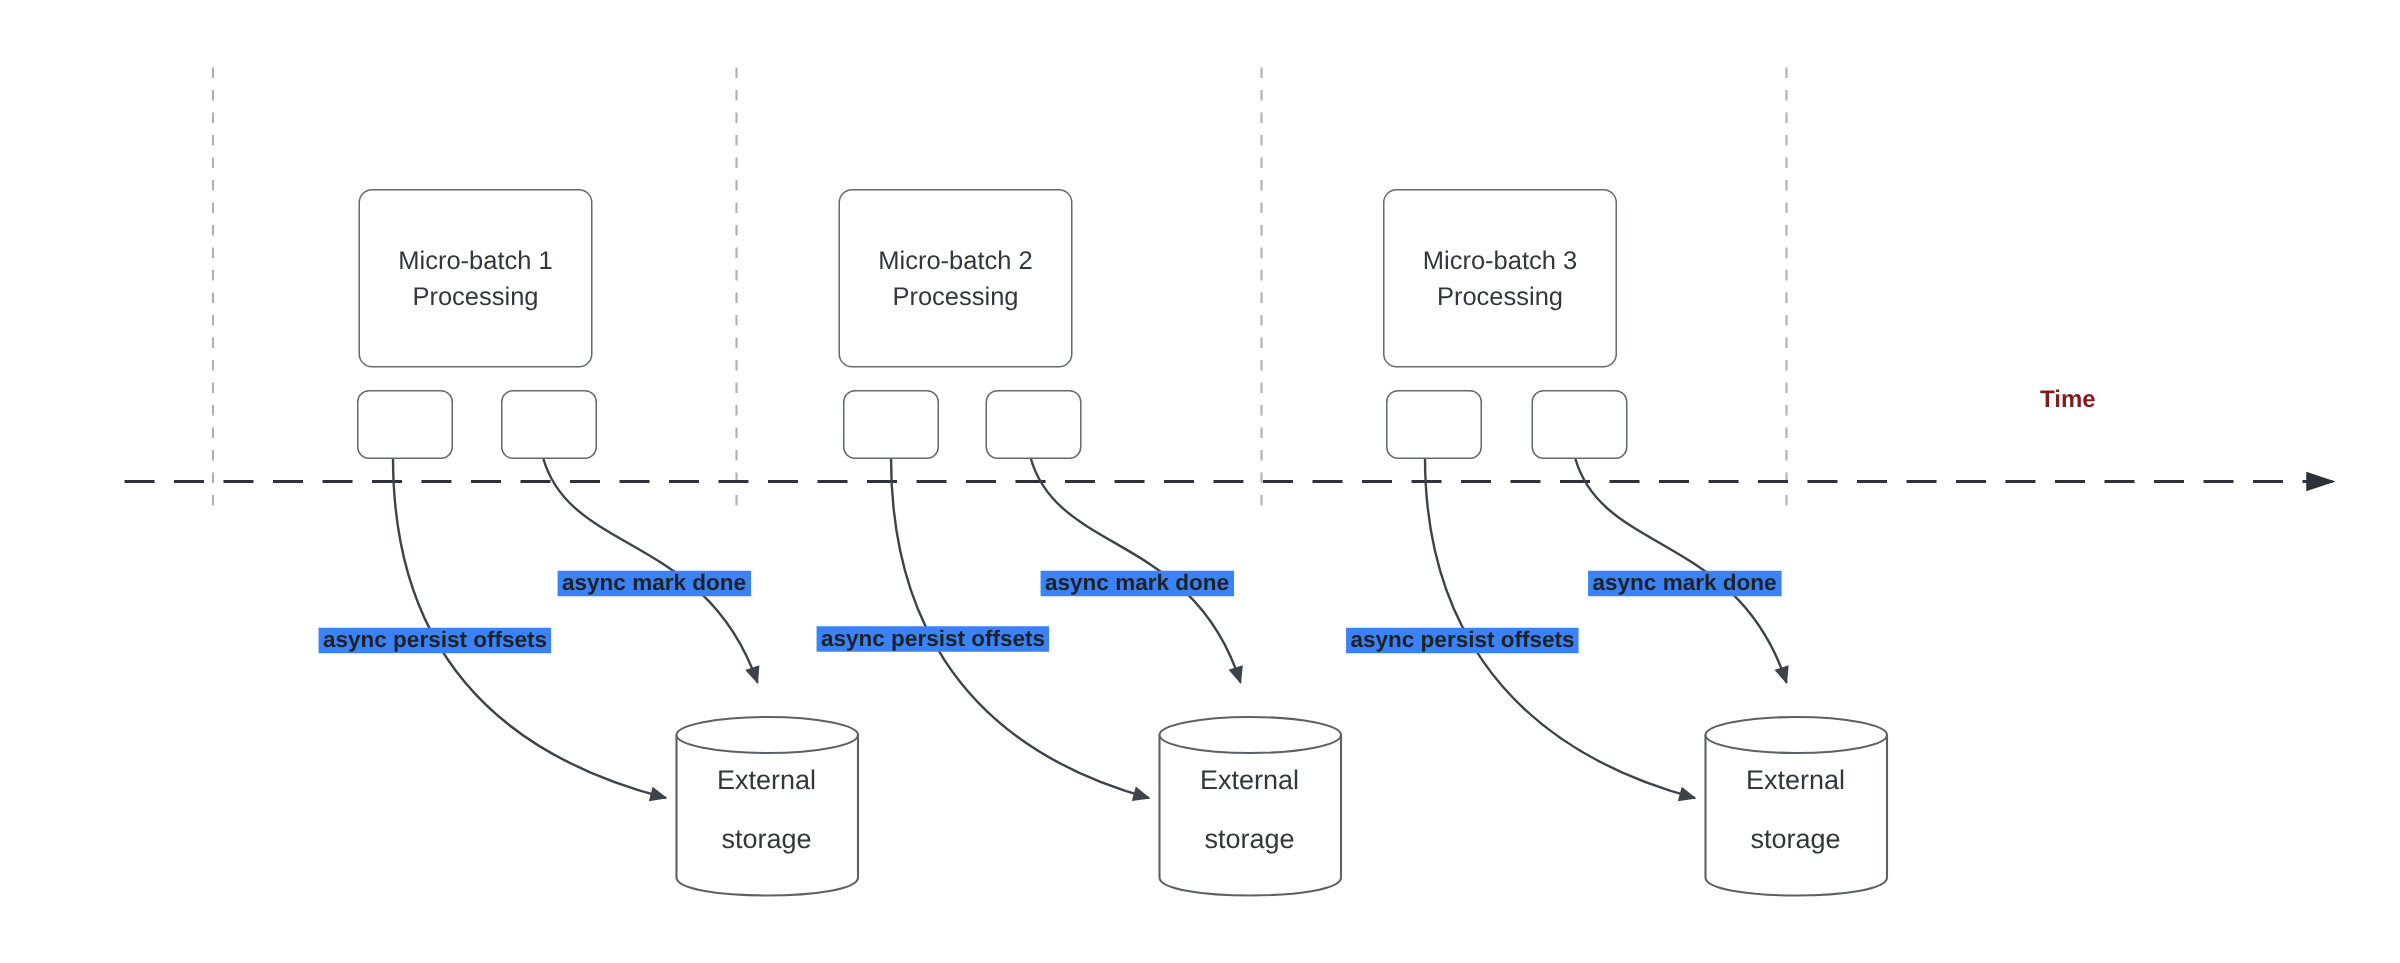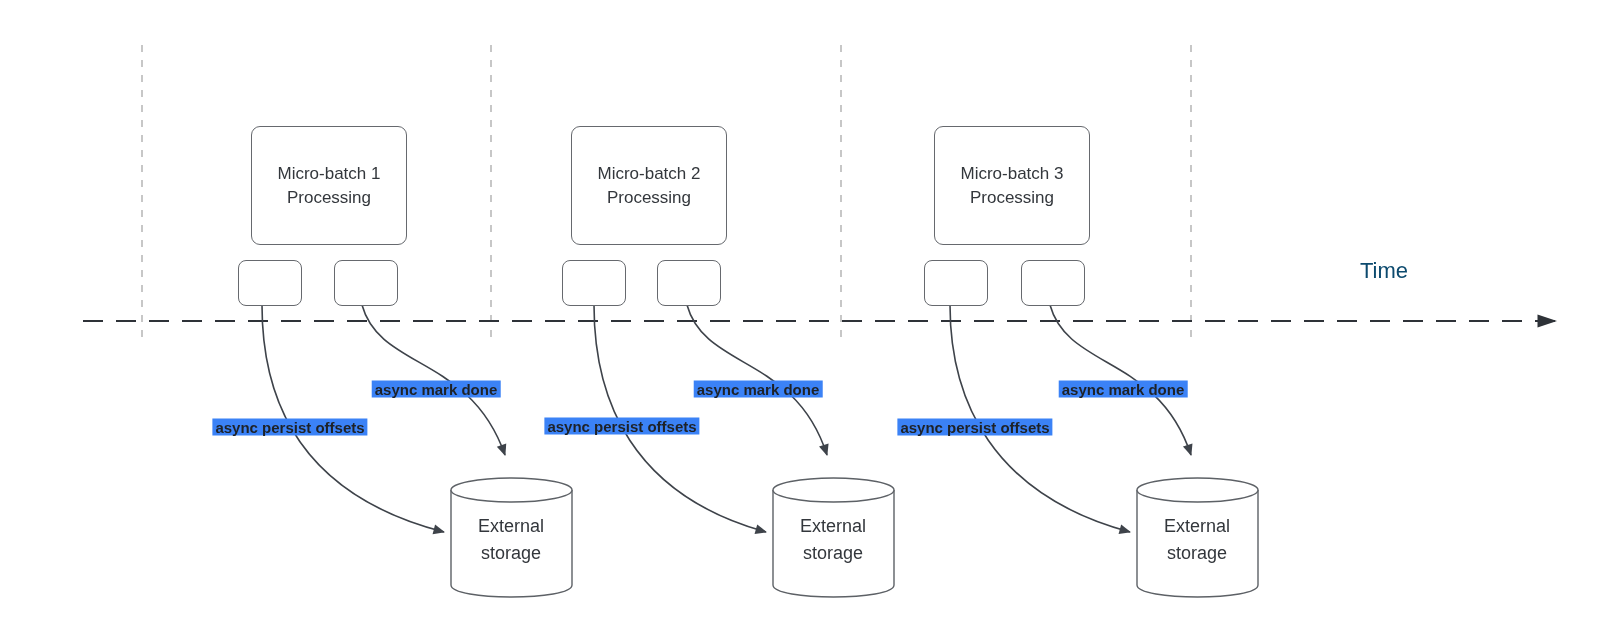--- a/index.html
+++ b/index.html
@@ -23,21 +23,20 @@
     border-radius: 9px;
     background: #ffffff;
     display: flex;
     align-items: center;
     justify-content: center;
     text-align: center;
     font-size: 17px;
     line-height: 24px;
     color: #33373c;
     white-space: pre-line;
-    margin-left: 12px;
   }
   .small-box {
     position: absolute;
     width: 62px; height: 44px;
     border: 1px solid #66696e;
     border-radius: 8px;
     background: #ffffff;
   }
   .curve-label {
     position: absolute;
@@ -46,29 +45,30 @@
     font-weight: bold;
     color: #1e2227;
     background: #3b82f6;
     padding: 0 3px;
     white-space: nowrap;
   }
   .cyl-label {
     position: absolute;
     transform: translate(-50%, -50%);
     font-size: 18px;
-    line-height: 27px;
+    line-height: 39px;
     color: #33373c;
     text-align: center;
     white-space: pre-line;
   }
   .time-label {
     position: absolute;
-    font-size: 22px;
-    color: #0c4a6e;
+    font-size: 16px;
+    color: #7f1d1d;
+    font-weight: bold;
   }
 </style>
 </head>
 <body>
 
 <div class="canvas">
 
   <svg class="layer" viewBox="0 0 1600 642">
     <defs>
       <marker id="mCurve" markerUnits="userSpaceOnUse" markerWidth="16" markerHeight="13" refX="11" refY="5.5" orient="auto">

